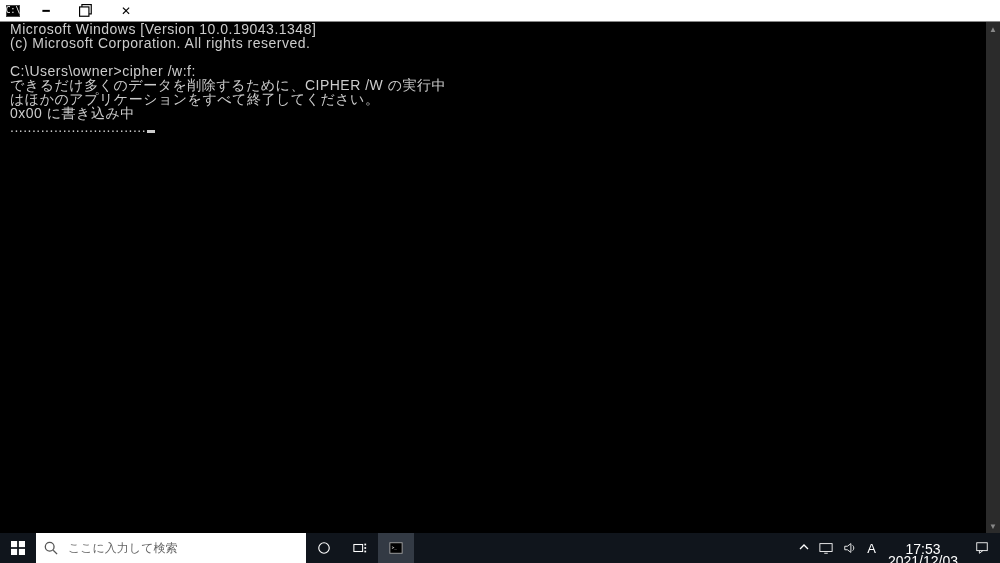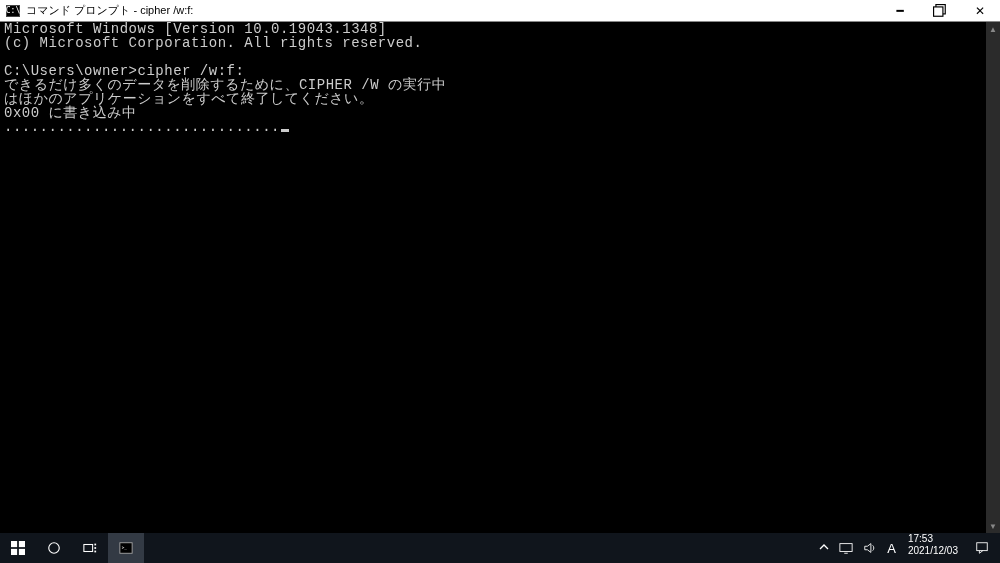--- a/index.html
+++ b/index.html
@@ -17,22 +17,22 @@
   background: #000; color: #fff; padding: 1px 2px; border: 1px solid #444;
 }
 .titlebar .caps { flex: 1; }
 .titlebar .btn {
   width: 40px; height: 22px; display: flex; align-items: center; justify-content: center;
   font-size: 12px; cursor: default;
 }
 
 .console {
   position: relative; width: 1000px; height: 511px; 
-  background: #000; color: #ccc; font-family: Liberation Mono, monospace;
-  font-size: 14px; line-height: 14px; white-space: pre; padding: 0 4px;
+  background: #000; color: #ccc; font-family: Liberation Sans, sans-serif;
+  font-size: 14px; line-height: 14px; white-space: pre; padding: 0 10px;
   letter-spacing: 0.5px;
 }
 .console .cursor {
   display: inline-block; width: 8px; height: 3px; background: #ccc;
   vertical-align: -1px; margin-left: 1px;
   animation: blink 1s steps(1) infinite;
 }
 @keyframes blink { 50% { opacity: 0; } }
 
 
@@ -64,33 +64,32 @@
 .taskbar .search .sicon { font-size: 14px; color: #444; }
 .taskbar .tbtn {
   width: 36px; display: flex; align-items: center; justify-content: center; color: #fff;
 }
 .taskbar .tbtn.active { background: #333a44; }
 .taskbar .spacer { flex: 1; }
 .taskbar .tray {
   display: flex; align-items: center; gap: 10px; padding: 0 6px; color: #fff; font-size: 11px;
 }
 .taskbar .tray .ime { font-family: "Meiryo", sans-serif; font-size: 13px; }
-.taskbar .clock { text-align: left; line-height: 12px; padding: 0 6px; font-size: 10px; }
+.taskbar .clock { text-align: center; line-height: 12px; padding: 10px 6px; font-size: 14px; }
 .taskbar .notif {
   width: 36px; display: flex; align-items: center; justify-content: center;
 }
 
 .svgico { width: 14px; height: 14px; display: block; }
 </style>
 </head>
 <body>
 
 <div class="titlebar">
   <span class="ico">C:\</span>
-  <span class="caps">コマンド プロンプト - cipher  /w:f:</span>
   <div class="btn">━</div>
   <div class="btn">
     <svg class="svgico" viewBox="0 0 12 12">
       <rect x="2.5" y="0.5" width="8" height="8" fill="none" stroke="#000"></rect>
       <rect x="0.5" y="2.5" width="8" height="8" fill="#fff" stroke="#000"></rect>
     </svg>
   </div>
   <div class="btn close">✕</div>
 </div>
 
@@ -110,20 +109,29 @@
 </div>
 
 <div class="taskbar">
   <div class="start">
     <svg viewBox="0 0 16 16">
       <rect x="0" y="0" width="7" height="7" fill="#fff"></rect>
       <rect x="9" y="0" width="7" height="7" fill="#fff"></rect>
       <rect x="0" y="9" width="7" height="7" fill="#fff"></rect>
       <rect x="9" y="9" width="7" height="7" fill="#fff"></rect>
     </svg>
+  </div>
+  <div class="search">
+    <span class="sicon">
+      <svg class="svgico" viewBox="0 0 16 16">
+          <circle cx="6.5" cy="6.5" r="5" fill="none" stroke="#555" stroke-width="1.5"></circle>
+          <line x1="10.5" y1="10.5" x2="15" y2="15" stroke="#555" stroke-width="1.5"></line>
+        </svg>
+    </span>
+    <span>ここに入力して検索</span>
   </div>
   <div class="tbtn">
     <svg class="svgico" viewBox="0 0 16 16">
         <circle cx="8" cy="8" r="6" fill="none" stroke="#fff" stroke-width="1.3"></circle>
       </svg>
   </div>
   <div class="tbtn">
     <svg class="svgico" viewBox="0 0 16 16">
       <rect x="1" y="4" width="10" height="8" fill="none" stroke="#fff" stroke-width="1.2"></rect>
       <rect x="13" y="3" width="2" height="2" fill="#fff"></rect>

